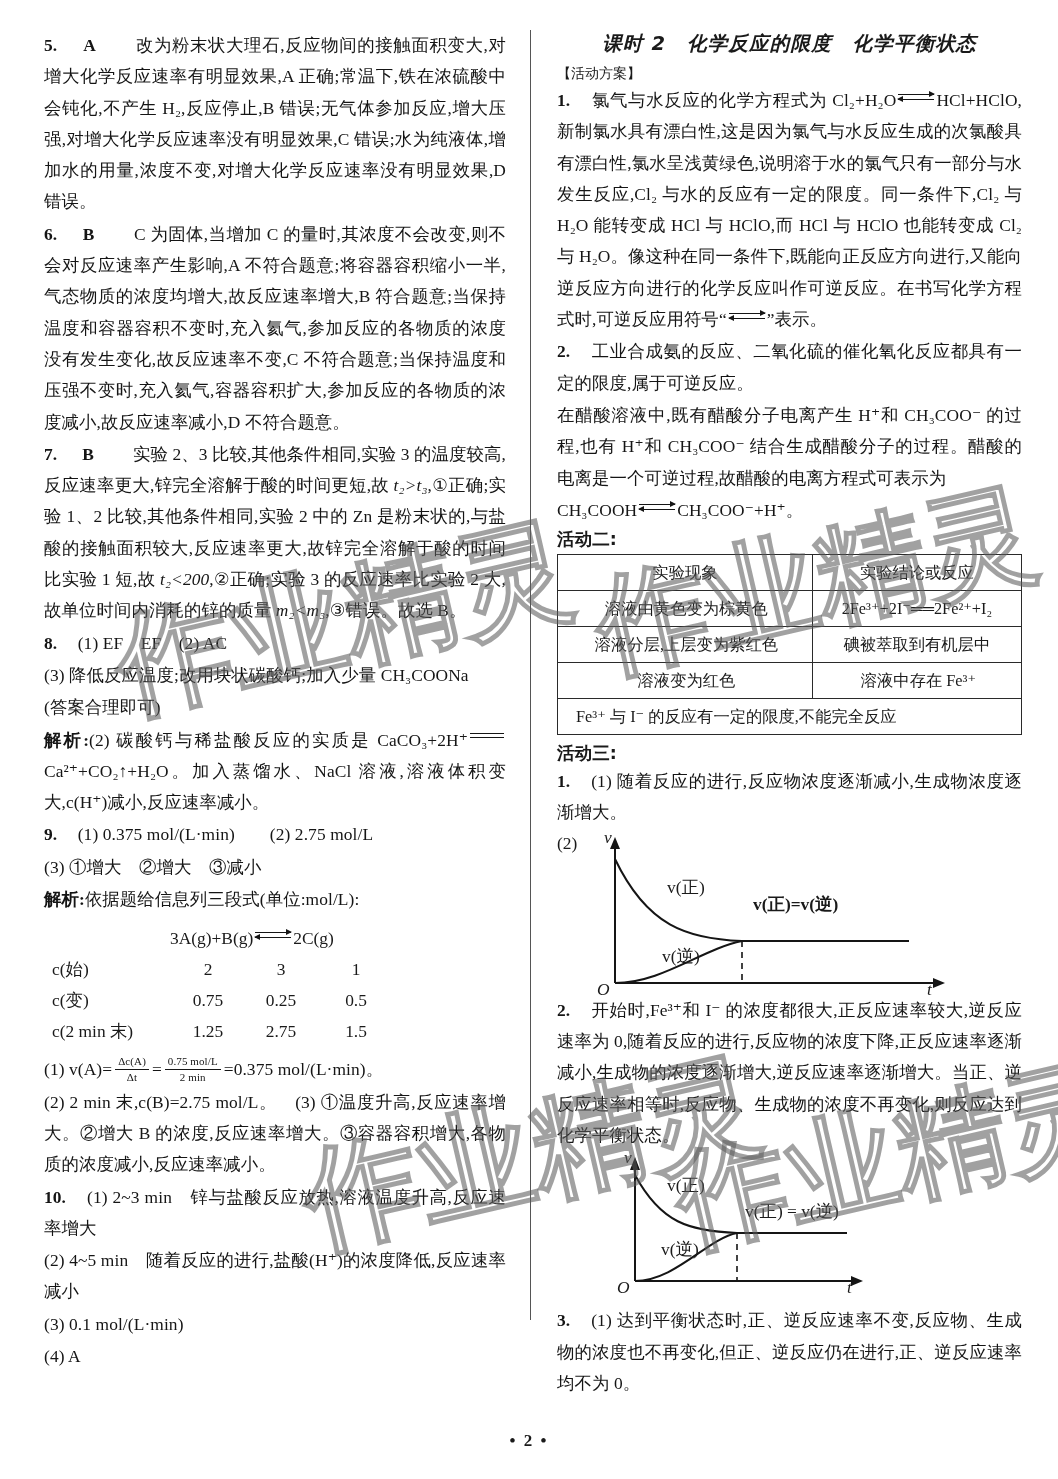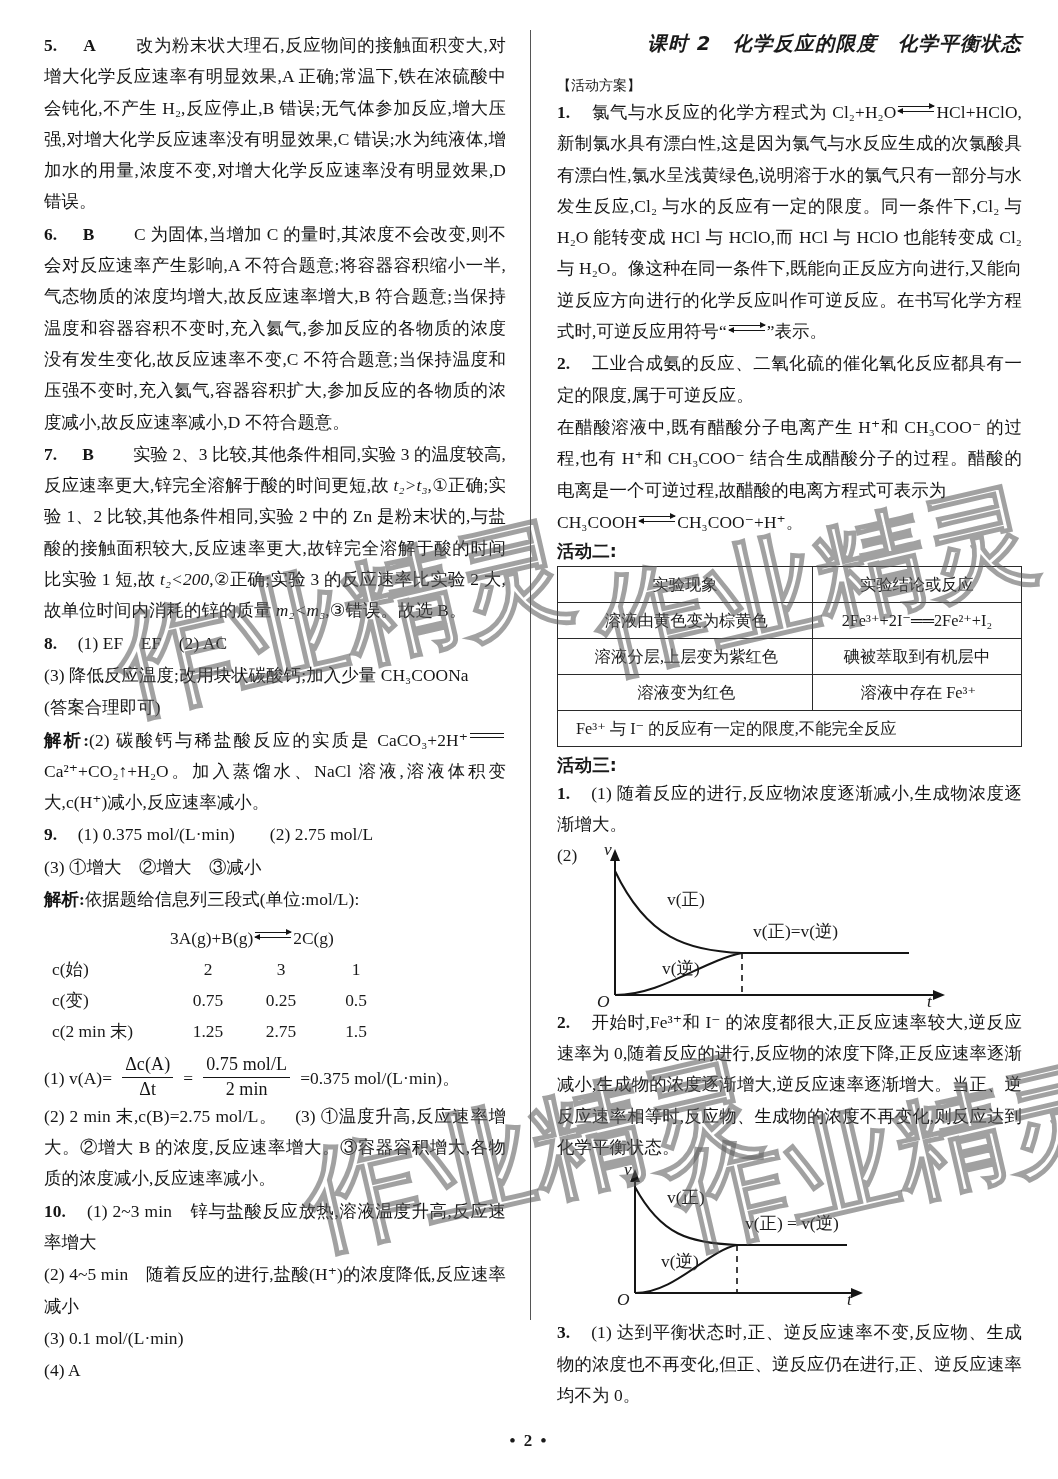--- a/index.html
+++ b/index.html
@@ -70,32 +70,32 @@
   }
   .eqarrow:before,.eqarrow:after{
     content:"";position:absolute;left:0;width:34px;height:1.3px;background:#151515;
   }
   .eqarrow:before{top:2px;}
   .eqarrow:after{top:6px;}
 
   
   .chead{
     font-weight:bold;font-size:19.5px;letter-spacing:1.2px;
-    text-align:right;margin:0 0 20px 0;
+    text-align:center;margin:0 0 8px 0;
     font-family:"DejaVu Sans","Liberation Sans",sans-serif;
     font-style:italic;
   }
   .bracket{font-weight:normal;font-size:14px;margin:0 0 2px 0;
     font-family:"DejaVu Sans","Liberation Sans",sans-serif;}
   .acthead{font-weight:bold;font-size:17.6px;margin:0 0 1px 0;
     font-family:"DejaVu Sans","Liberation Sans",sans-serif;}
 
   
-  .frac{display:inline-block;vertical-align:-0.55em;text-align:center;margin:0 10px;
-        font-size:18px;line-height:1.18;}
+  .frac{display:inline-block;vertical-align:-0.55em;text-align:center;margin:0 3px;
+        font-size:11px;line-height:1.18;}
   .frac .n{display:block;border-bottom:1.2px solid #151515;padding:0 3px 1px 3px;}
   .frac .d{display:block;padding:1px 3px 0 3px;}
 
   
   .seg{font-size:17.4px;line-height:30px;margin:8px;}
   .seg .lbl{display:inline-block;width:118px;}
   .seg .c1{display:inline-block;width:76px;text-align:center;}
   .seg .c2{display:inline-block;width:70px;text-align:center;}
   .seg .c3{display:inline-block;width:80px;text-align:center;}
   .seg .eqline{margin-left:118px;}
@@ -298,21 +298,21 @@
           <line x1="185" y1="110" x2="352" y2="110" stroke="#151515" stroke-width="2"></line>
 
           <line x1="185" y1="110" x2="185" y2="152" stroke="#151515" stroke-width="1.6" stroke-dasharray="6,5"></line>
         </svg>
         <span class="figlabel" style="left:0px;top:2px;">(2)</span>
         <span class="figlabel ital" style="left:47px;top:-4px;">v</span>
         <span class="figlabel ital" style="left:370px;top:148px;">t</span>
         <span class="figlabel ital" style="left:40px;top:148px;">O</span>
         <span class="figlabel" style="left:110px;top:44px;">v(正)</span>
         <span class="figlabel" style="left:105px;top:113px;">v(逆)</span>
-        <span class="figlabel" style="left:196px;top:76px;">v(正)=v(逆)</span>
+        <span class="figlabel" style="left:196px;top:61px;font-weight:bold;">v(正)=v(逆)</span>
       </div>
 
       <p class="tx">
         <span class="num">2.</span>
         <span class="sp"></span><span>开始时,Fe³⁺和 I⁻ 的浓度都很大,正反应速率较大,逆反应速率为 0,随着反应的进行,反应物的浓度下降,正反应速率逐渐减小,生成物的浓度逐渐增大,逆反应速率逐渐增大。当正、逆反应速率相等时,反应物、生成物的浓度不再变化,则反应达到化学平衡状态。</span>
       </p>
 
       <div class="gfig">
         <svg width="430" height="148" viewBox="0 0 430 148">
           <line x1="78" y1="128" x2="78" y2="16" stroke="#151515" stroke-width="2"></line>

